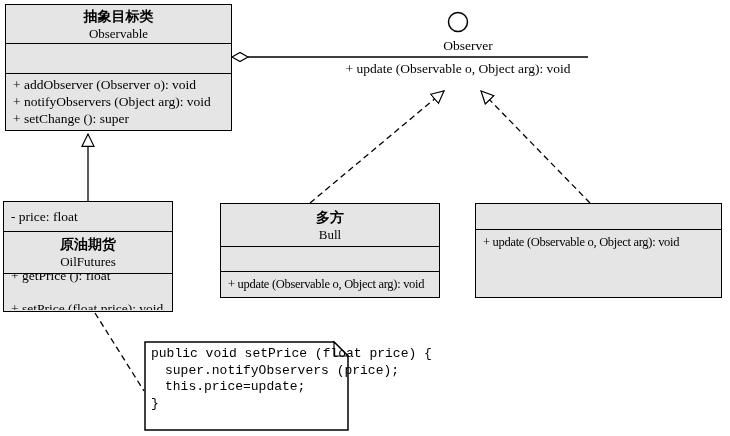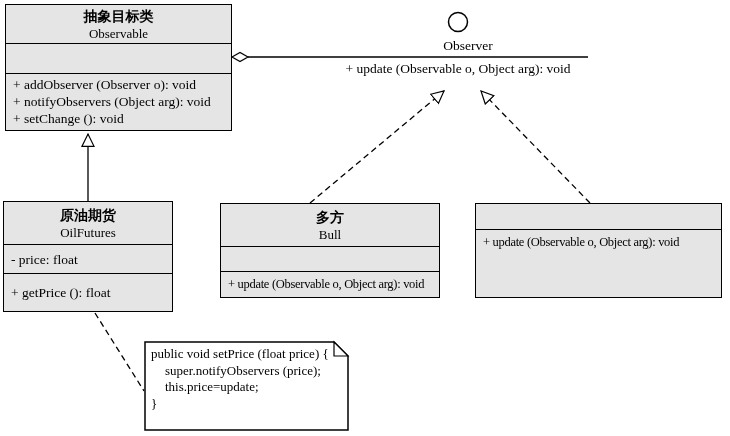--- a/index.html
+++ b/index.html
@@ -19,21 +19,21 @@
   .zh{font-size:14px;font-weight:700;line-height:18px;white-space:nowrap;}
   .en{font-size:13px;line-height:15px;white-space:nowrap;}
   .cmp.members{display:flex;flex-direction:column;justify-content:center;padding:1px 0 1px 7px;}
   .m-line{font-size:13.5px;line-height:17px;white-space:nowrap;}
   .m-line.tight{font-size:12.5px;letter-spacing:-0.3px;}
   .float-text{position:absolute;z-index:2;text-align:center;font-size:13.5px;white-space:nowrap;}
   .note-text{
     position:absolute;left:151px;top:346px;width:192px;z-index:3;
     font-size:13px;line-height:16.6px;
   }
-  .code-line{white-space:nowrap;}
+  .code-line{white-space:nowrap;font-family:Liberation Mono, monospace;}
   .code-line.indent{padding-left:14px;}
 </style>
 </head>
 <body>
 
 <div class="canvas">
 
   <svg class="connectors" viewBox="0 0 730 436" xmlns="http://www.w3.org/2000/svg">
     <defs>
       <marker id="hollowTri" markerUnits="userSpaceOnUse" markerWidth="18" markerHeight="16" refX="13" refY="7" orient="auto">
@@ -61,37 +61,38 @@
 
   <div class="uml-class" style="left:5px;top:4px;width:227px;height:127px;">
     <div class="cmp title" style="height:38px;">
       <div class="zh">抽象目标类</div>
       <div class="en">Observable</div>
     </div>
     <div class="cmp" style="height:30px;"></div>
     <div class="cmp members" style="height:56px;">
       <div class="m-line">+ addObserver (Observer o): void</div>
       <div class="m-line">+ notifyObservers (Object arg): void</div>
-      <div class="m-line">+ setChange (): void</div>
+      <div class="m-line">+ setChange (): super</div>
     </div>
   </div>
 
   <div class="float-text" style="left:408px;top:38px;width:120px;">Observer</div>
   <div class="float-text" style="left:328px;top:61px;width:260px;">+ update (Observable o, Object arg): void</div>
 
   <div class="uml-class" style="left:3px;top:201px;width:170px;height:111px;">
+    <div class="cmp members" style="height:29px;">
+      <div class="m-line">- price: float</div>
+    </div>
     <div class="cmp title" style="height:42px;">
       <div class="zh">原油期货</div>
       <div class="en">OilFutures</div>
     </div>
-    <div class="cmp members" style="height:29px;">
-      <div class="m-line">- price: float</div>
-    </div>
     <div class="cmp members" style="height:37px;gap:16px;">
       <div class="m-line">+ getPrice (): float</div>
+      <div class="m-line">+ setPrice (float price): void</div>
     </div>
   </div>
 
   <div class="uml-class" style="left:220px;top:203px;width:220px;height:95px;">
     <div class="cmp title" style="height:42px;">
       <div class="zh">多方</div>
       <div class="en">Bull</div>
     </div>
     <div class="cmp" style="height:25px;"></div>
     <div class="cmp members" style="height:25px;">

